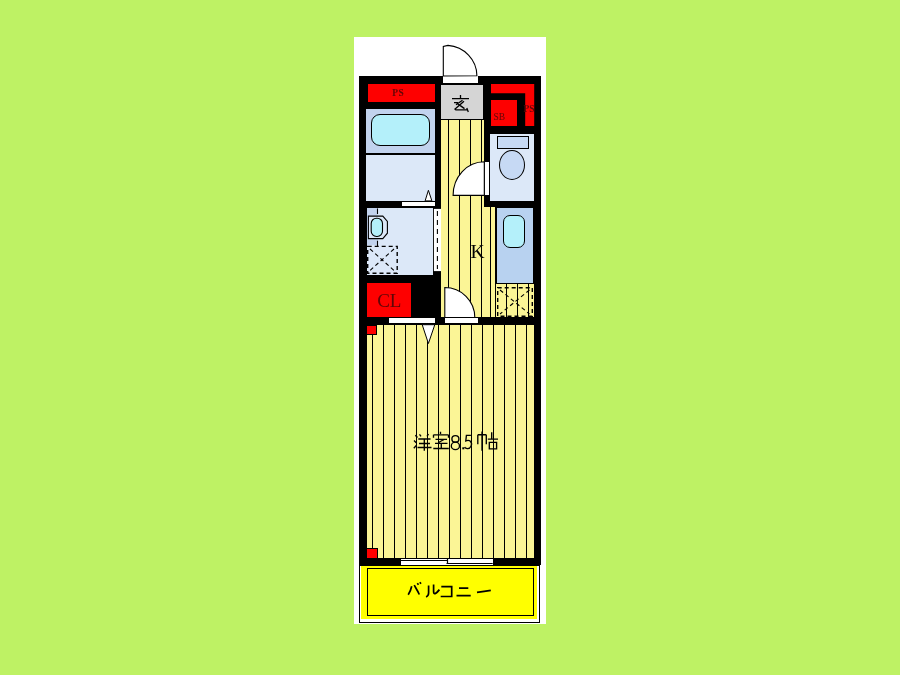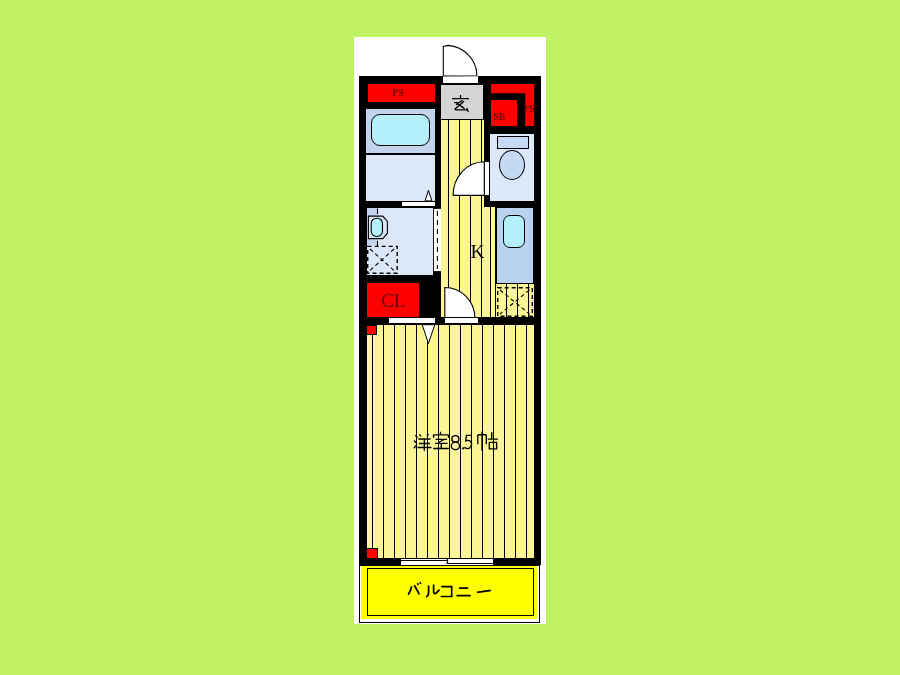--- a/index.html
+++ b/index.html
@@ -26,21 +26,21 @@
 
   <div class="abs" style="left:370.5px;top:114.4px;width:59.5px;height:31.6px;background:#b4f0fa;border:1.6px solid #000;border-radius:9px;box-sizing:border-box;"></div>
 
   <div class="abs" style="left:402.2px;top:201.8px;width:33.1px;height:4.4px;background:#fff;"></div>
 
   <div class="abs" style="left:440px;top:83.6px;width:44.3px;height:36.5px;background:#d5d5d5;border:1px solid #000;box-sizing:border-box;"></div>
 
   <div class="abs" style="left:443.3px;top:76.3px;width:34.7px;height:6.6px;background:#fff;"></div>
 
   <div class="abs" style="left:491.2px;top:99.9px;width:25.9px;height:26px;background:#fe0000;"></div>
-  <div class="abs" style="left:493.5px;top:111.5px;width:24px;height:12px;color:#600606;font-size:9.5px;font-weight:bold;">SB</div>
+  <div class="abs" style="left:493.5px;top:111.5px;width:24px;height:12px;color:#600606;font-size:9.5px;font-weight:normal;">SB</div>
 
   <div class="abs" style="left:489.7px;top:134px;width:44.1px;height:66.7px;background:#dce8f8;"></div>
 
   <div class="abs" style="left:496.7px;top:136px;width:32px;height:12.7px;background:#c6d9f4;border:1.2px solid #000;box-sizing:border-box;"></div>
 
   <div class="abs" style="left:499.4px;top:149.8px;width:26px;height:30px;background:#c6d9f4;border:1.2px solid #000;border-radius:50%;box-sizing:border-box;"></div>
 
   <div class="abs" style="left:484.3px;top:161.8px;width:5.4px;height:33.6px;background:#fff;border-left:1px solid #000;border-right:1px solid #000;box-sizing:border-box;"></div>
 
   <div class="abs" style="left:441px;top:120.1px;width:43.3px;height:197.4px;background-color:#fbf596;background-image:repeating-linear-gradient(90deg,transparent 0 7px,#000 7px 8px,transparent 8px 11px);"></div>
@@ -50,21 +50,21 @@
   <div class="abs" style="left:495px;top:283.7px;width:38.8px;height:33.8px;background-color:#fbf596;background-image:repeating-linear-gradient(90deg,#000 0 1px,transparent 1px 11px);"></div>
 
   <div class="abs" style="left:496px;top:207.4px;width:37.8px;height:76.3px;background:#b8d2f0;border:1.4px solid #000;box-sizing:border-box;"></div>
 
   <div class="abs" style="left:503.3px;top:214.7px;width:21.8px;height:33.8px;background:#b4f0fa;border:1.4px solid #000;border-radius:7px;box-sizing:border-box;"></div>
 
   <div class="abs" style="left:367px;top:207.7px;width:66.2px;height:67.6px;background:#dce8f8;"></div>
 
   <div class="abs" style="left:367px;top:208.4px;width:10.5px;height:37px;background:#c2d3ee;"></div>
 
-  <div class="abs" style="left:367.3px;top:282.8px;width:52px;height:33.9px;background:#fe0000;color:#600606;font-size:19px;text-align:center;line-height:35px;letter-spacing:0px;">CL</div>
+  <div class="abs" style="left:367.3px;top:282.8px;width:44px;height:33.9px;background:#fe0000;color:#600606;font-size:19px;text-align:center;line-height:35px;letter-spacing:0px;">CL</div>
 
   <div class="abs" style="left:388.6px;top:318.3px;width:46.2px;height:5.1px;background:#fff;"></div>
 
   <div class="abs" style="left:444.8px;top:318.3px;width:33.6px;height:5.1px;background:#fff;"></div>
 
   <div class="abs" style="left:367px;top:324.7px;width:166.8px;height:233px;background-color:#fbf596;background-image:repeating-linear-gradient(90deg,transparent 0 5px,#000 5px 6px,transparent 6px 11px);border-bottom:1.2px solid #000;box-sizing:content-box;"></div>
 
   <div class="abs" style="left:367.3px;top:324.7px;width:10px;height:10px;background:#fe0000;border:1px solid #000;border-left:none;box-sizing:border-box;"></div>
 
   <div class="abs" style="left:367px;top:547.5px;width:10.8px;height:11.5px;background:#fe0000;border:1.2px solid #000;border-left:none;box-sizing:border-box;"></div>

